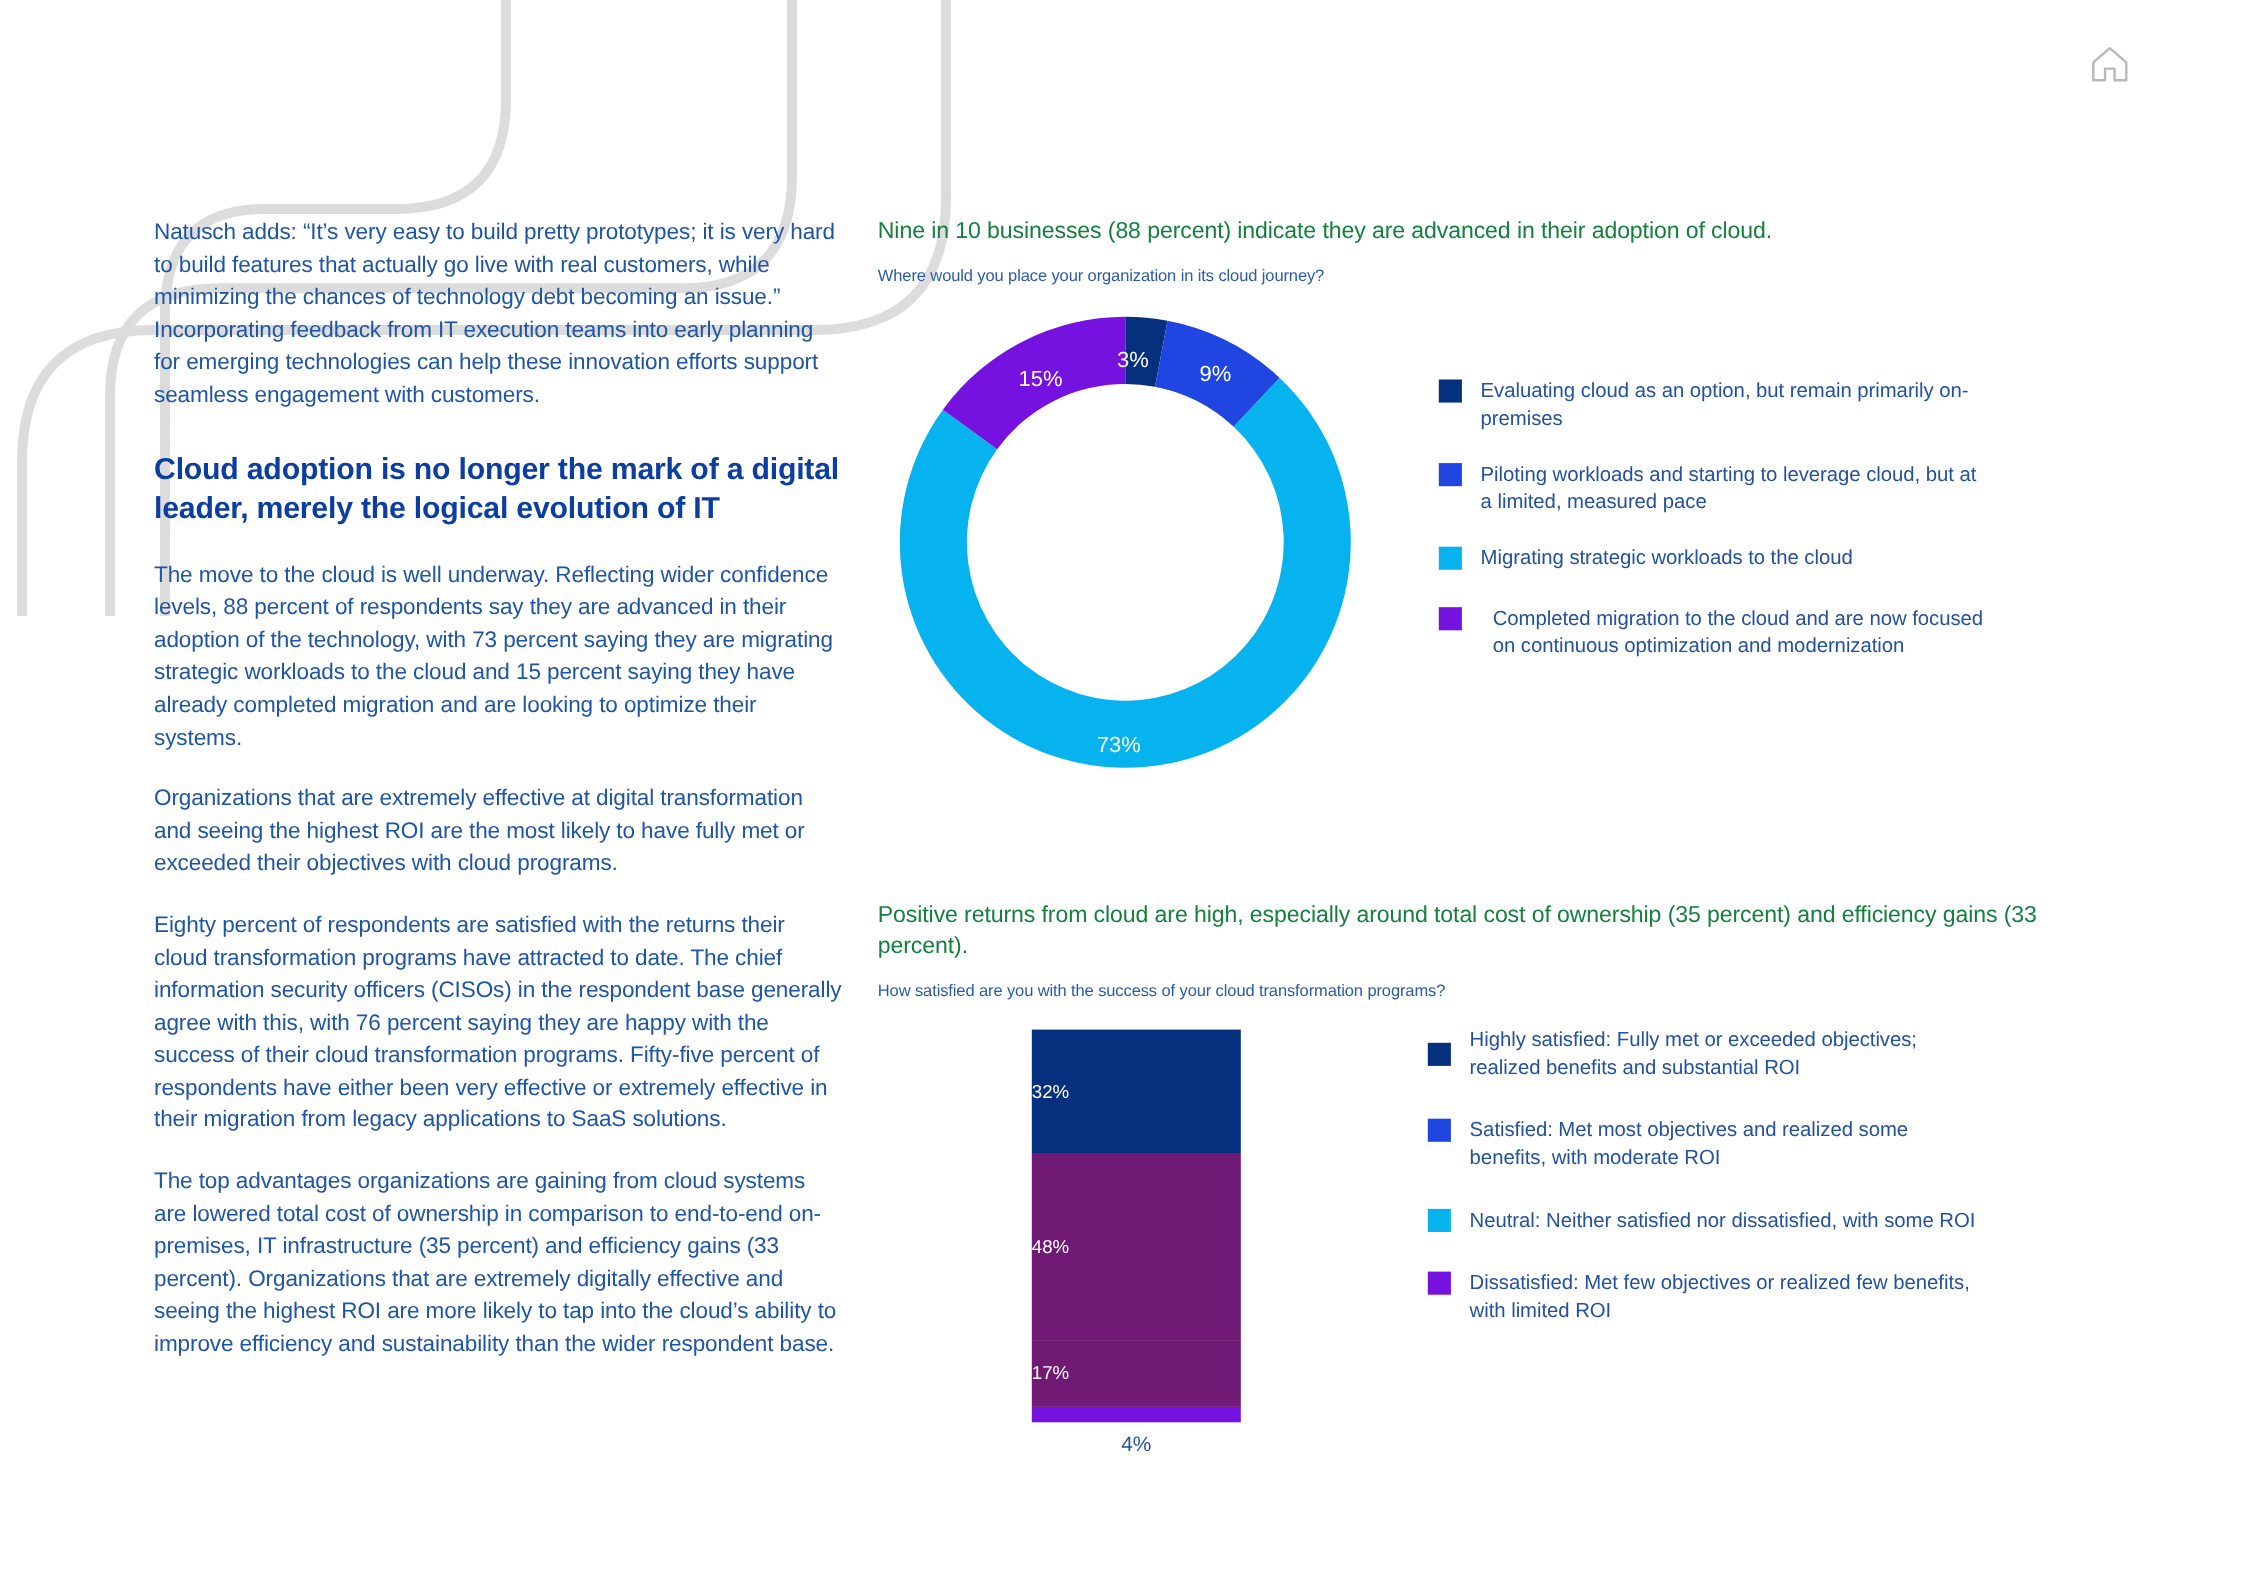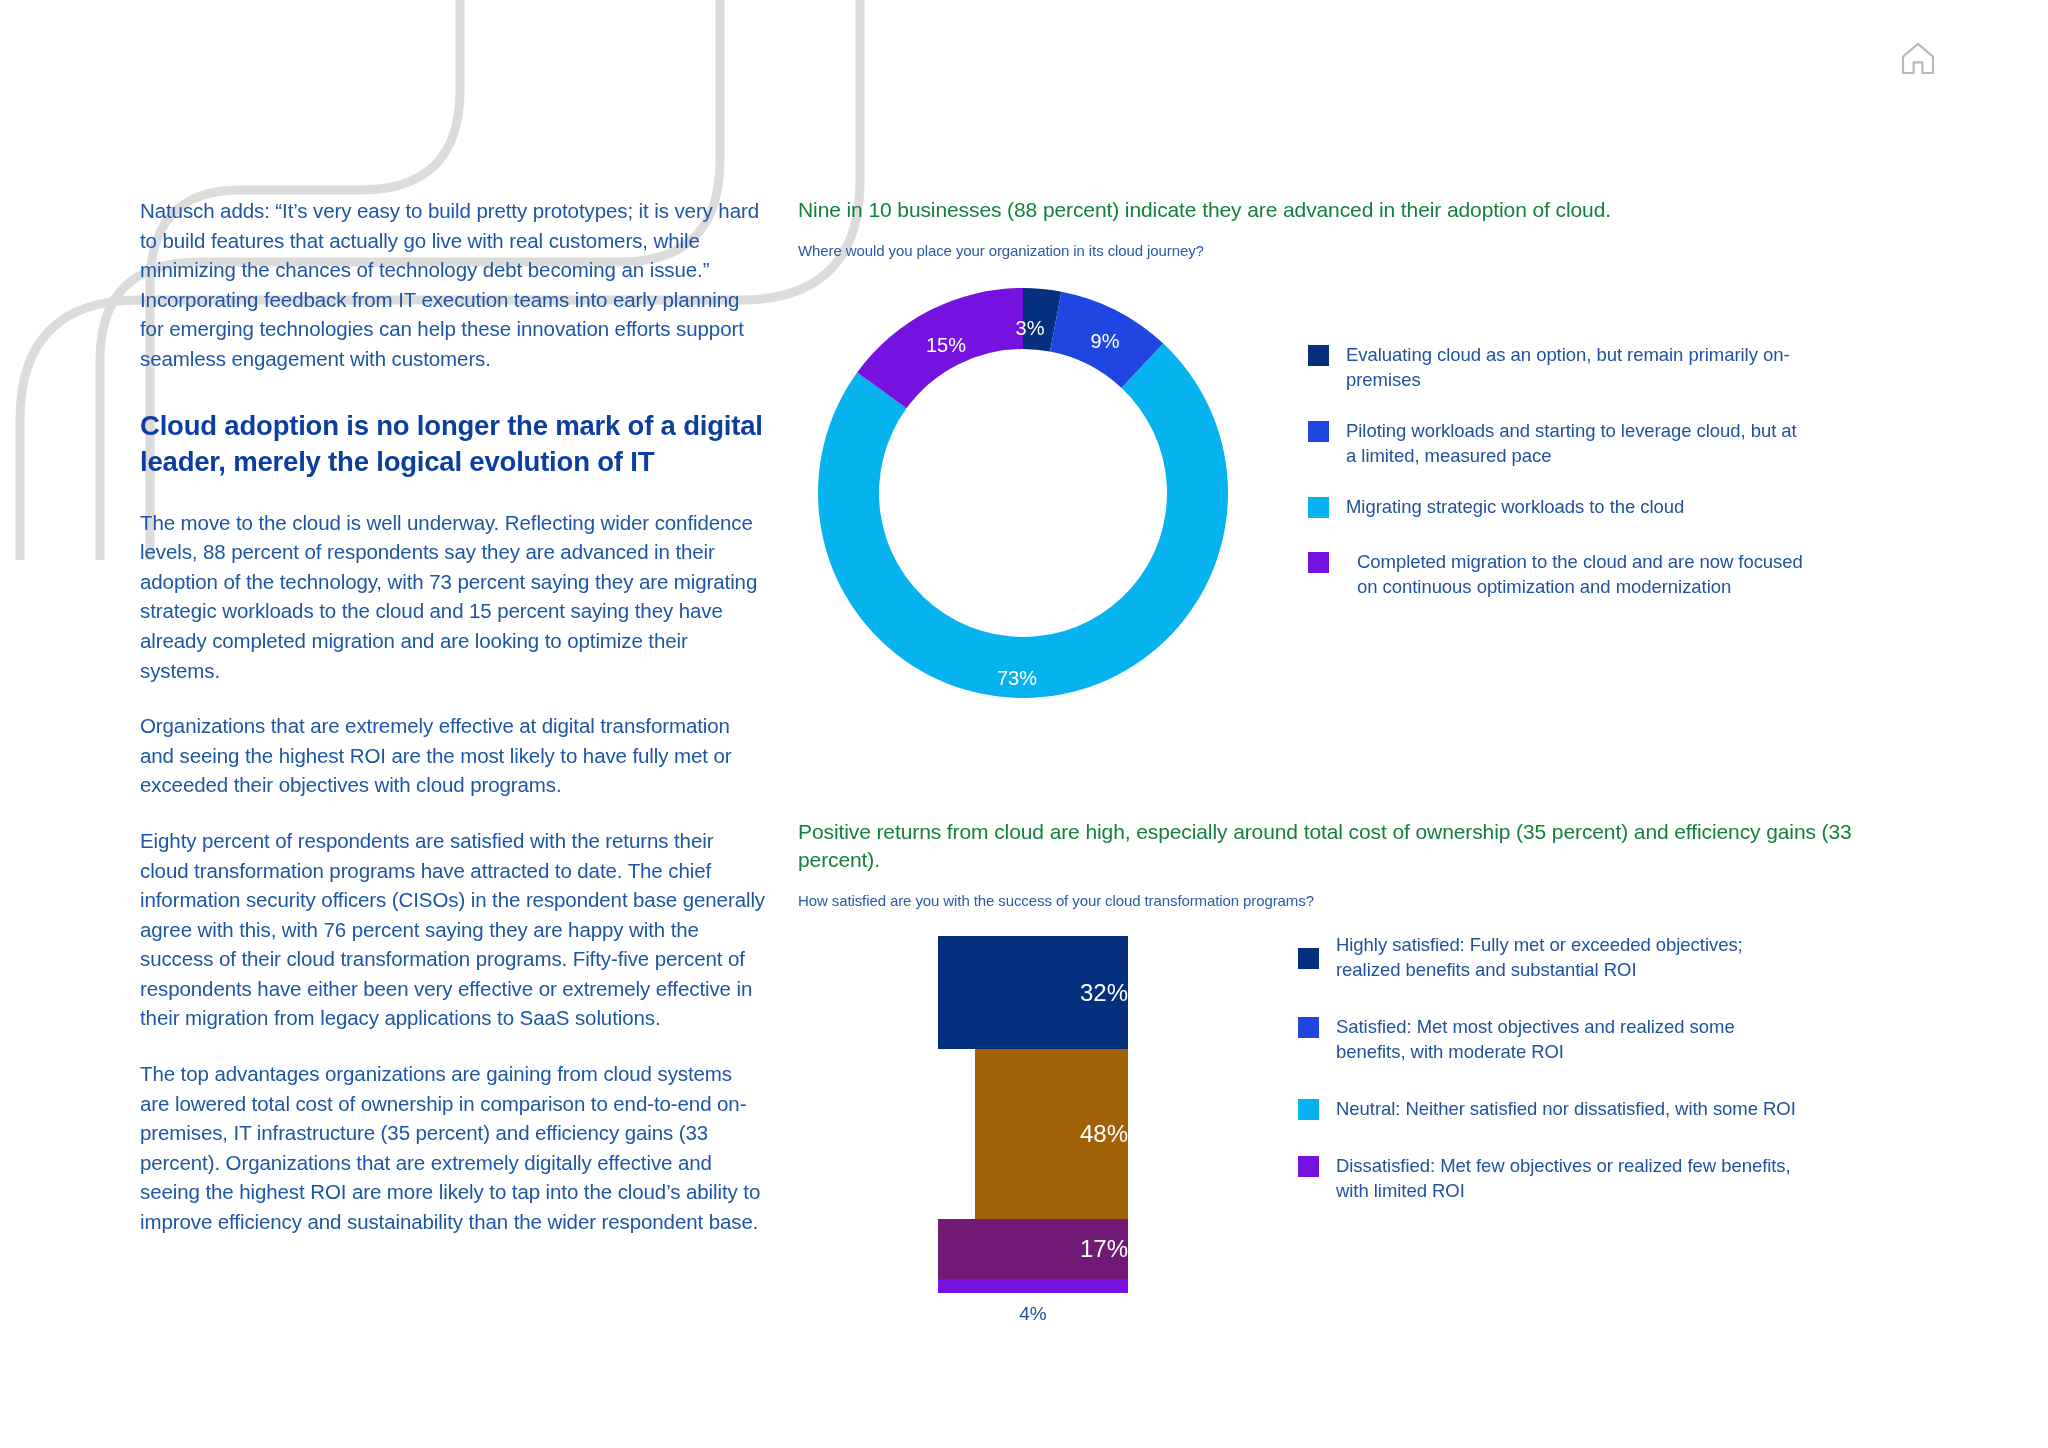--- a/index.html
+++ b/index.html
@@ -147,23 +147,23 @@
     justify-content: center;
   }
   .stacked-bar {
     position: relative;
     width: 190px;
   }
   .bar-seg {
     position: relative;
     display: flex;
     align-items: center;
-    justify-content: flex-end;
+    justify-content: flex-start;
     color: #ffffff;
-    font-size: 24px;
+    font-size: 17px;
   }
   .bar-outside-label {
     text-align: center;
     font-size: 19px;
     color: #23519e;
     margin-top: 10px;
   }
 
   
   .footer {
@@ -246,21 +246,21 @@
     <div class="chart-block" style="margin-top:110px;">
       <h3 class="chart-title">Positive returns from cloud are high, especially around total cost of ownership (35 percent) and efficiency gains (33 percent).</h3>
       <p class="chart-subtitle">How satisfied are you with the success of your cloud transformation programs?</p>
 
       <div class="chart-body">
         <div class="bar-wrap">
           <div class="stacked-bar">
             <div class="bar-seg" style="background:#04307d; height:113px;">
               <span>32%</span>
             </div>
-            <div class="bar-seg" style="background:#a16207; height:170px;margin-left:37px;">
+            <div class="bar-seg" style="background:#701a75; height:170px;">
               <span>48%</span>
             </div>
             <div class="bar-seg" style="background:#701a75; height:60px;">
               <span>17%</span>
             </div>
             <div class="bar-seg" style="background:#7612e0; height:14px;"></div>
             <div class="bar-outside-label">4%</div>
           </div>
         </div>
 

